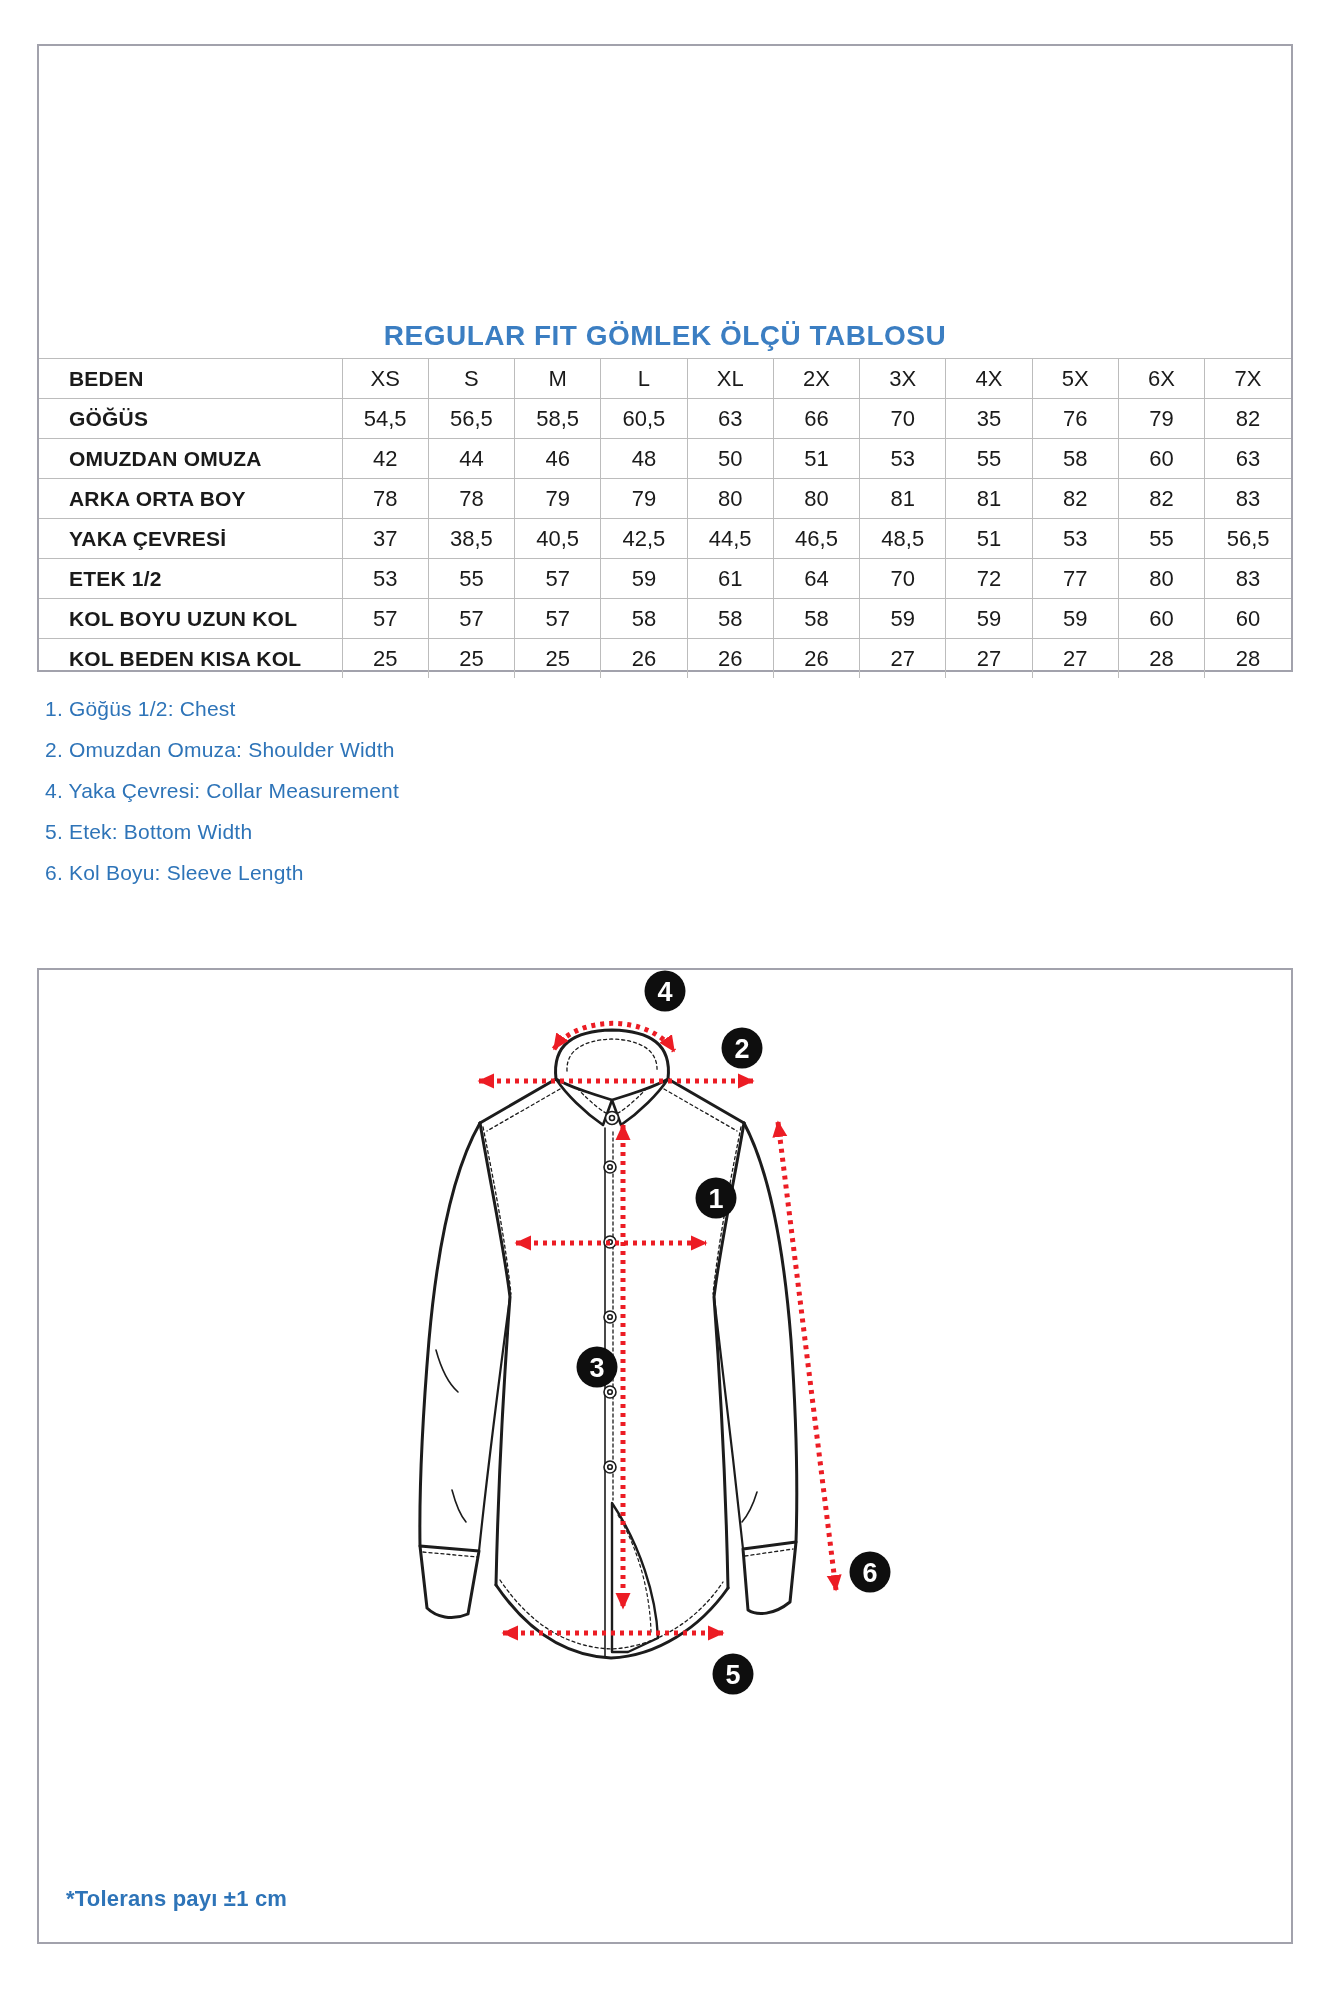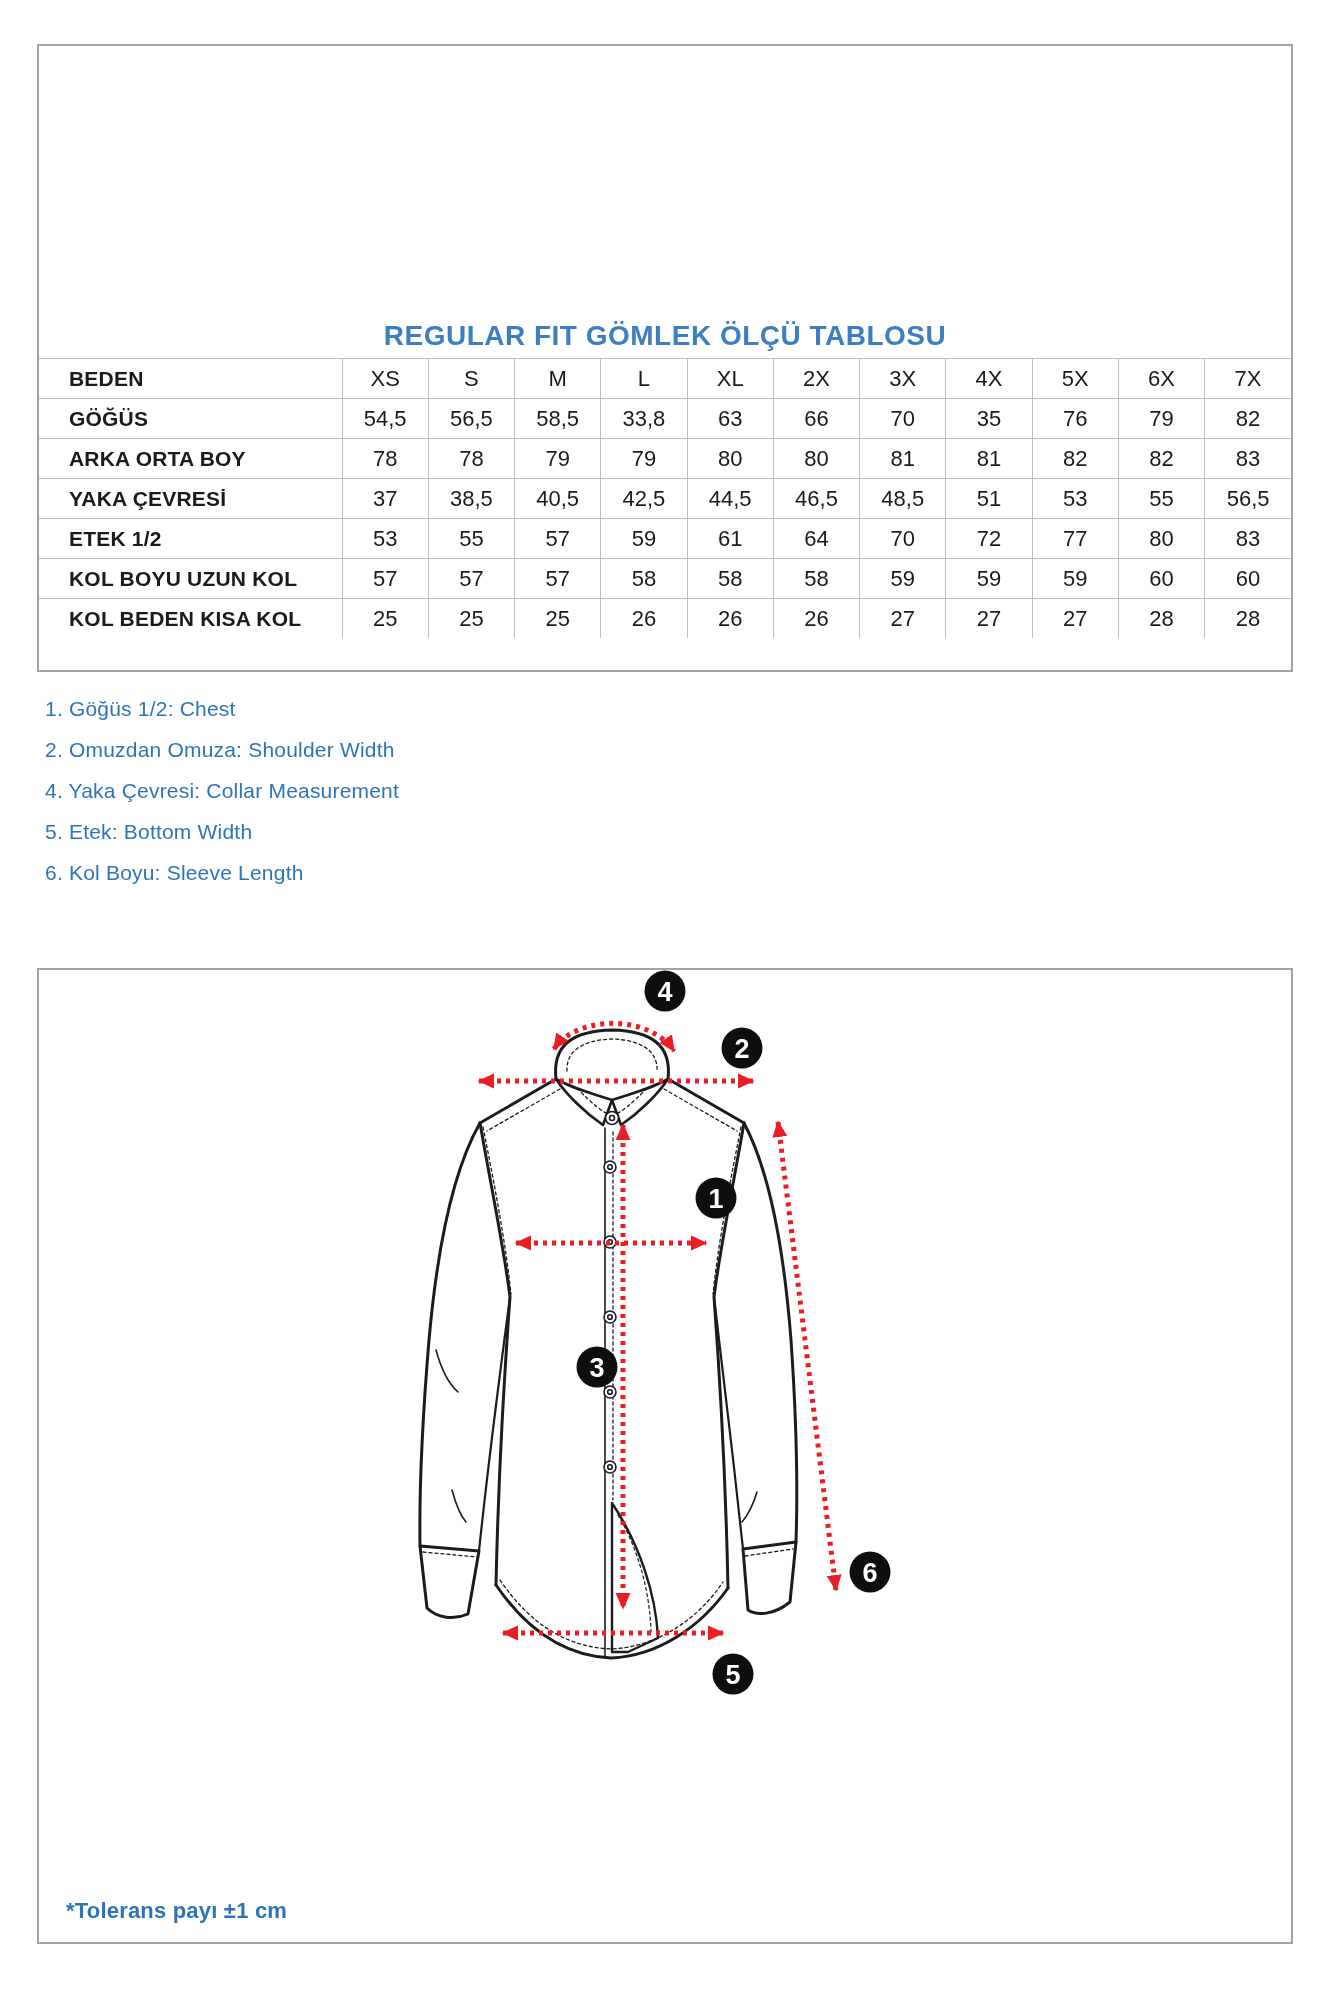--- a/index.html
+++ b/index.html
@@ -39,21 +39,21 @@
   
   .diagram { position:absolute; left:390px; top:950px; width:620px; height:750px; }
   .marker-num {
     fill:#ffffff; font-size:27px; font-weight:700;
     font-family:"Liberation Sans", sans-serif;
   }
 
   
   .footnote {
     position:absolute; left:66px; top:1886px;
-    font-size:22px; font-weight:700; color:#2e74b8; letter-spacing:0.2px;margin-top:12px;
+    font-size:22px; font-weight:700; color:#2e74b8; letter-spacing:0.2px;
   }
 </style>
 </head>
 <body>
 
 <div class="page">
 
   <div class="frame frame-top">
     <table class="size-table" id="size-table">
         <colgroup>
@@ -86,28 +86,42 @@
             <td class="size-cell">4X</td>
             <td class="size-cell">5X</td>
             <td class="size-cell">6X</td>
             <td class="size-cell">7X</td>
           </tr>
           <tr>
             <td class="label-cell">GÖĞÜS</td>
             <td class="value-cell">54,5</td>
             <td class="value-cell">56,5</td>
             <td class="value-cell">58,5</td>
-            <td class="value-cell">33,8</td>
+            <td class="value-cell">60,5</td>
             <td class="value-cell">63</td>
             <td class="value-cell">66</td>
             <td class="value-cell">70</td>
             <td class="value-cell">35</td>
             <td class="value-cell">76</td>
             <td class="value-cell">79</td>
             <td class="value-cell">82</td>
+          </tr>
+          <tr>
+            <td class="label-cell">OMUZDAN OMUZA</td>
+            <td class="value-cell">42</td>
+            <td class="value-cell">44</td>
+            <td class="value-cell">46</td>
+            <td class="value-cell">48</td>
+            <td class="value-cell">50</td>
+            <td class="value-cell">51</td>
+            <td class="value-cell">53</td>
+            <td class="value-cell">55</td>
+            <td class="value-cell">58</td>
+            <td class="value-cell">60</td>
+            <td class="value-cell">63</td>
           </tr>
           <tr>
             <td class="label-cell">ARKA ORTA BOY</td>
             <td class="value-cell">78</td>
             <td class="value-cell">78</td>
             <td class="value-cell">79</td>
             <td class="value-cell">79</td>
             <td class="value-cell">80</td>
             <td class="value-cell">80</td>
             <td class="value-cell">81</td>

